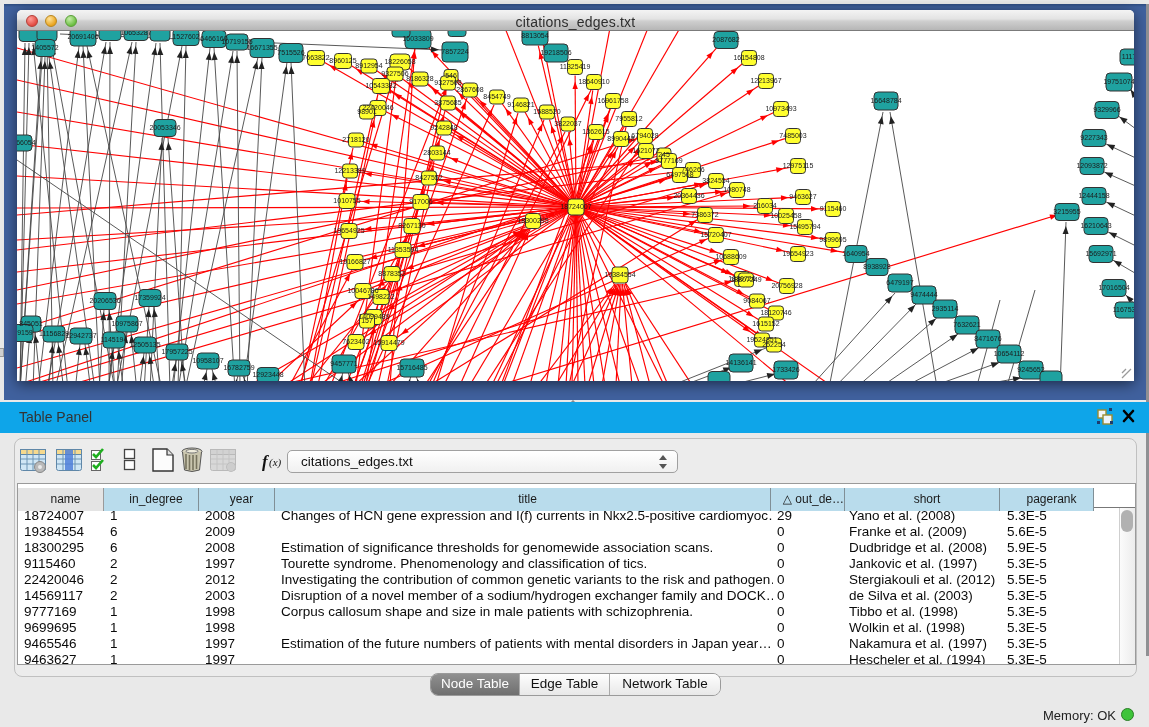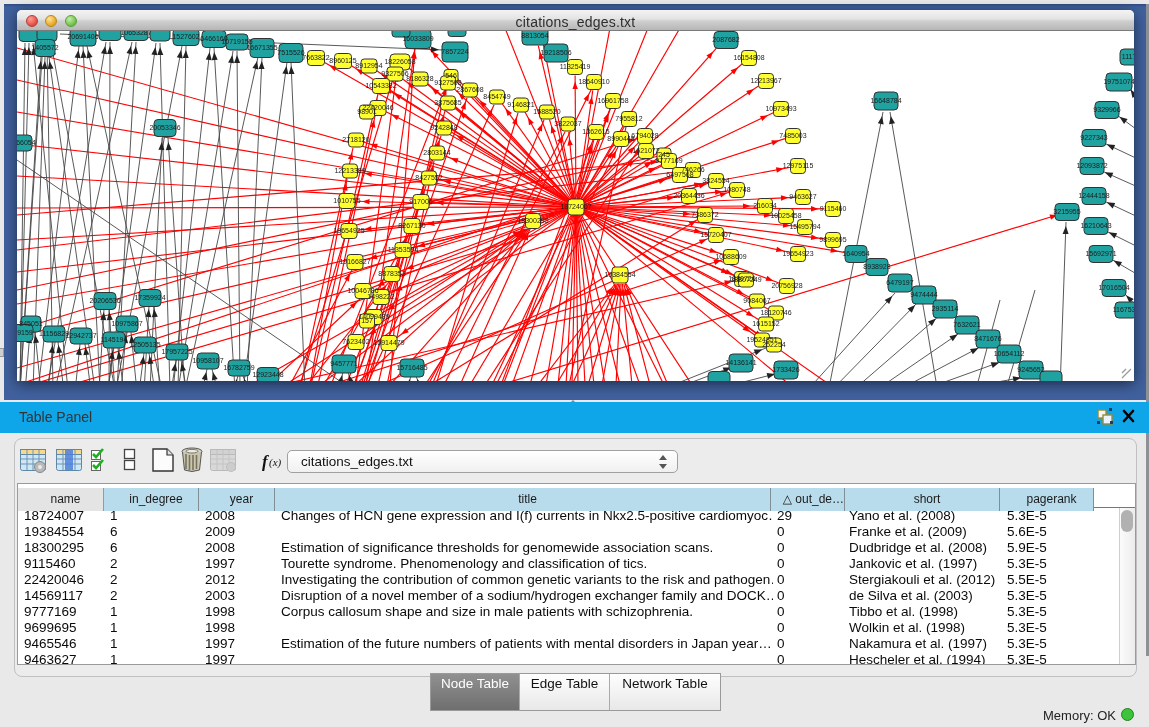--- a/index.html
+++ b/index.html
@@ -18,21 +18,21 @@
 .hd {position:absolute;top:4px;height:23px;font-size:12px;color:#1a1a1a;text-align:center;line-height:23px;border-right:1px solid #808f96;background:#b9dcec;white-space:nowrap;overflow:hidden;padding-left:10px}
 .hd.gray {background:#e4e4e4;border-right:1px solid #9a9a9a}
 #hdrow {position:absolute;left:0;top:0;width:1117px;height:24px;border-bottom:1px solid #777}
 #tbody {position:absolute;left:0;top:24px;width:1117px;height:156px;font-size:13.5px;color:#0a0a0a}
 .tr {position:relative;height:16px;line-height:16px;white-space:nowrap}
 .tr div {position:absolute;top:0;height:16px;overflow:hidden}
 .c0 {left:6px;width:92px} .c1 {left:92px;width:90px} .c2 {left:187px;width:80px}
 .c3 {left:263px;width:492px} .c4 {left:759px;width:70px} .c5 {left:831px;width:150px} .c6 {left:989px;width:100px}
 #sbar {position:absolute;right:0;top:24px;width:16px;height:157px;background:linear-gradient(90deg,#fbfbfb,#ececec);border-left:1px solid #cfcfcf}
 #sthumb {position:absolute;right:2px;top:26px;width:12px;height:22px;border-radius:6px;background:#b1b1b1}
-#tabs {position:absolute;left:430px;top:673px;height:38px;display:flex;border:1px solid #9a9a9a;border-radius:0;overflow:hidden;font-size:13.5px}
+#tabs {position:absolute;left:430px;top:673px;height:23px;display:flex;border:1px solid #9a9a9a;border-radius:8px;overflow:hidden;font-size:13.5px}
 #tabs div {line-height:20px;text-align:center;background:linear-gradient(180deg,#fefefe,#e8e8e8);color:#111;border-right:1px solid #aaa}
 #tabs div.sel {background:linear-gradient(180deg,#909090,#6f6f6f);color:#fff}
 #tabs div:last-child {border-right:none}
 #mem {position:absolute;right:33px;top:708px;font-size:13px;color:#222}
 #memdot {position:absolute;right:15px;top:708px;width:13px;height:13px;border-radius:50%;background:#3ec43a;border:1px solid #2a7d26}
 </style></head>
 <body>
 <div id="blue"></div>
 <div id="rstrip"></div>
 <div id="win">

